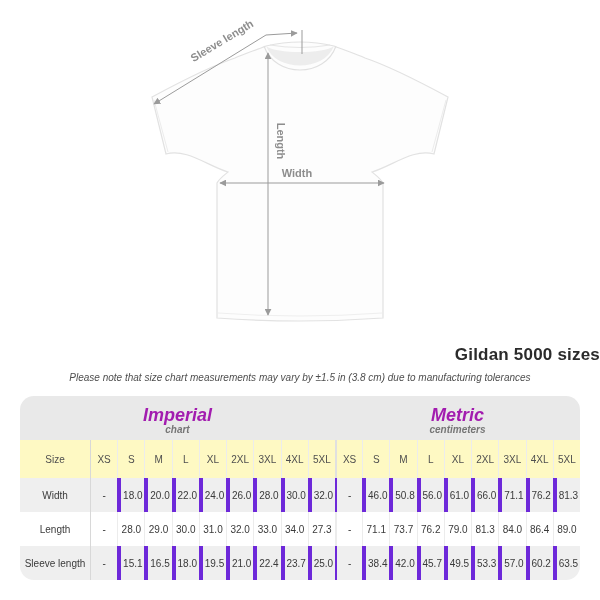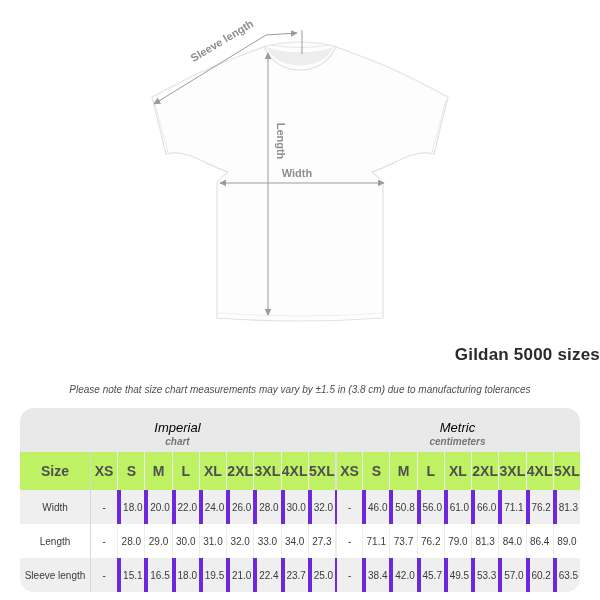--- a/index.html
+++ b/index.html
@@ -4,36 +4,36 @@
 <style>
   html,body{margin:0;padding:0;background:#ffffff;}
   body{width:600px;height:600px;overflow:hidden;font-family:"Liberation Sans",sans-serif;-webkit-font-smoothing:antialiased;}
   .page{width:600px;height:600px;background:#fff;position:relative;}
 
   
   .diagram{width:600px;height:340px;display:block;}
 
   
   .title{margin-top:5px;text-align:right;font-size:17px;font-weight:bold;color:#2b2b2b;letter-spacing:0.2px;}
-  .note{margin-top:19px;text-align:center;font-size:10px;font-style:italic;color:#4e4e4e;}
+  .note{margin-top:7px;text-align:center;font-size:10px;font-style:italic;color:#4e4e4e;}
 
   
   .tbl{width:560px;margin:13px auto 0 auto;border-collapse:separate;border-spacing:0;table-layout:fixed;font-size:10px;}
   .tbl .c-lbl{width:70px;}
   .tbl th,.tbl td{padding:0;text-align:center;vertical-align:middle;white-space:nowrap;overflow:hidden;}
 
   tr.band{height:44px;}
   tr.band th{background:#e9e9e9;}
   tr.band th.g1{border-radius:14px 0 0 0;}
   tr.band th.g2{border-radius:0 14px 0 0;}
-  .gname{font-size:13px;font-weight:normal;font-style:italic;color:#000000;line-height:15px;padding-top:7px;}
+  .gname{font-size:18px;font-weight:bold;font-style:italic;color:#a21caf;line-height:15px;padding-top:7px;}
   .gunit{font-size:10px;font-style:italic;color:#757575;line-height:13px;}
 
   tr.sizes{height:38px;}
-  tr.sizes th{font-size:14px;font-weight:bold;color:#4f4f4f;background:#bef264;}
+  tr.sizes th{font-size:10px;font-weight:normal;color:#4f4f4f;background:#fef9c3;}
 
   tr.datarow{height:34px;}
   tr.datarow td{color:#3a3a3a;}
   td.lbl,th.lbl{font-size:10px;color:#3a3a3a;}
   th.lbl{font-weight:bold;color:#454545;}
   tr.alt td{background:#efefef;}
   tr.plain td{background:#ffffff;}
 
   
   tr.sizes th{border-left:1px solid #ececec;}

